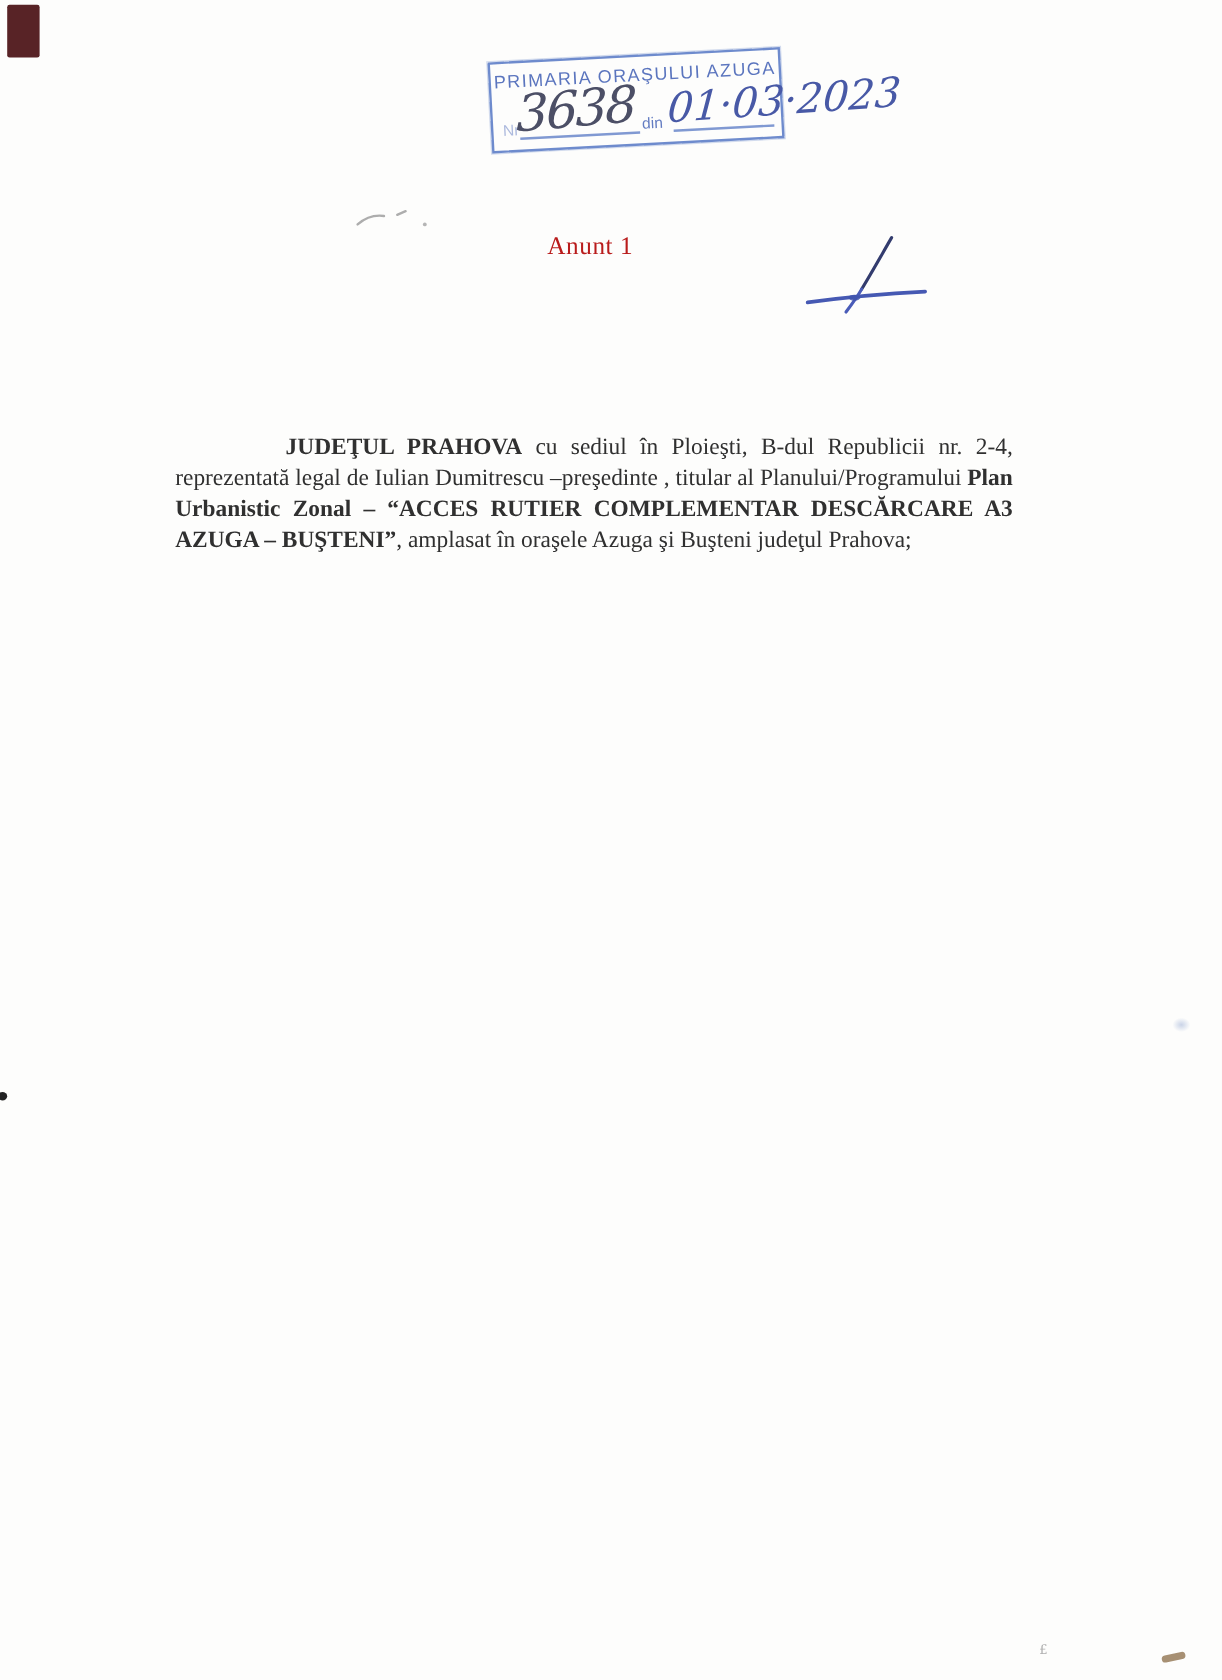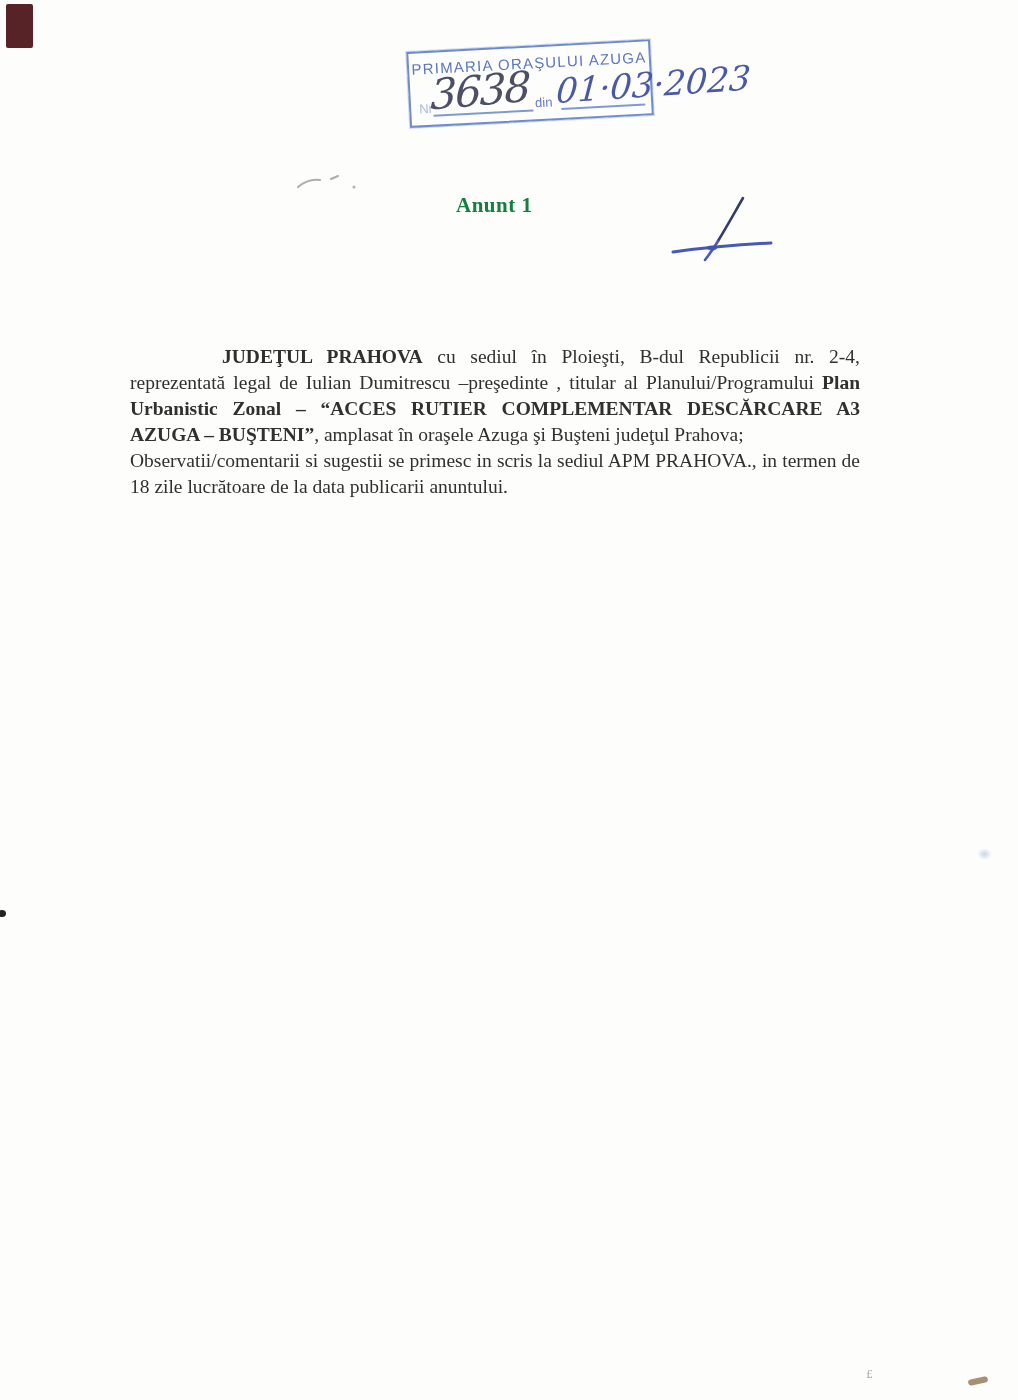--- a/index.html
+++ b/index.html
@@ -60,34 +60,34 @@
     left:148px;top:32px;font-size:34px;letter-spacing:0px;
     color:#4859a6;transform:rotate(-1deg) skewX(-8deg);
   }
 
   
   .pencil-marks{position:absolute;left:295px;top:170px;width:66px;height:24px;}
 
   
   .title{
     position:absolute;left:456px;top:193px;margin:0;
-    font-size:21px;font-weight:bold;color:#15803d;
+    font-size:21px;font-weight:normal;color:#b91c1c;
     letter-spacing:.5px;white-space:nowrap;
   }
 
   
   .signature{position:absolute;left:670px;top:196px;width:104px;height:66px;}
 
   
   .body-text{
     position:absolute;left:130px;top:344px;width:730px;
     font-size:19.5px;line-height:26px;color:#303030;
     text-align:justify;
   }
-  .body-text p{margin:0;}
+  .body-text p{margin:16px;}
   .body-text p.indent{text-indent:92px;}
   .body-text .b{font-weight:bold;}
   .body-text sup{font-size:.62em;vertical-align:super;line-height:0;}
 
   
   .edge-dot{
     position:absolute;left:-2px;top:910px;width:8px;height:7px;
     background:#222;border-radius:50%;
   }
   .smudge-blue{
@@ -137,21 +137,20 @@
     <svg width="104" height="66" viewBox="0 0 104 66">
       <path d="M73 2 C66 14, 56 32, 48 45" stroke="#333c6e" stroke-width="2.6" fill="none" stroke-linecap="round"></path>
       <path d="M48 45 C44 52, 38 60, 35 64" stroke="#4a5cb8" stroke-width="2.6" fill="none" stroke-linecap="round"></path>
       <path d="M3 56 C25 53, 60 49, 101 47" stroke="#4659b3" stroke-width="3" fill="none" stroke-linecap="round"></path>
       <ellipse cx="42" cy="52" rx="5" ry="2.4" fill="#4054ad" opacity=".85"></ellipse>
     </svg>
   </div>
 
   <div class="body-text">
     <p class="indent"><span class="b">JUDEŢUL PRAHOVA</span><span> cu sediul în Ploieşti, B-dul Republicii nr. 2-4, reprezentată legal de Iulian Dumitrescu –preşedinte , titular al Planului/Programului </span><span class="b">Plan Urbanistic Zonal – “ACCES RUTIER COMPLEMENTAR DESCĂRCARE A3 AZUGA – BUŞTENI”</span><span>, amplasat în oraşele Azuga şi Buşteni judeţul Prahova;</span></p>
-    <p><span>Observatii/comentarii si sugestii se primesc in scris la sediul APM PRAHOVA., in termen de 18 zile lucrătoare de la data publicarii anuntului.</span></p>
   </div>
 
   <div class="edge-dot"></div>
   <div class="smudge-blue"></div>
   <div class="smudge-gray">£</div>
   <div class="smudge-brown"></div>
 
 </div>
 
 </body></html>

